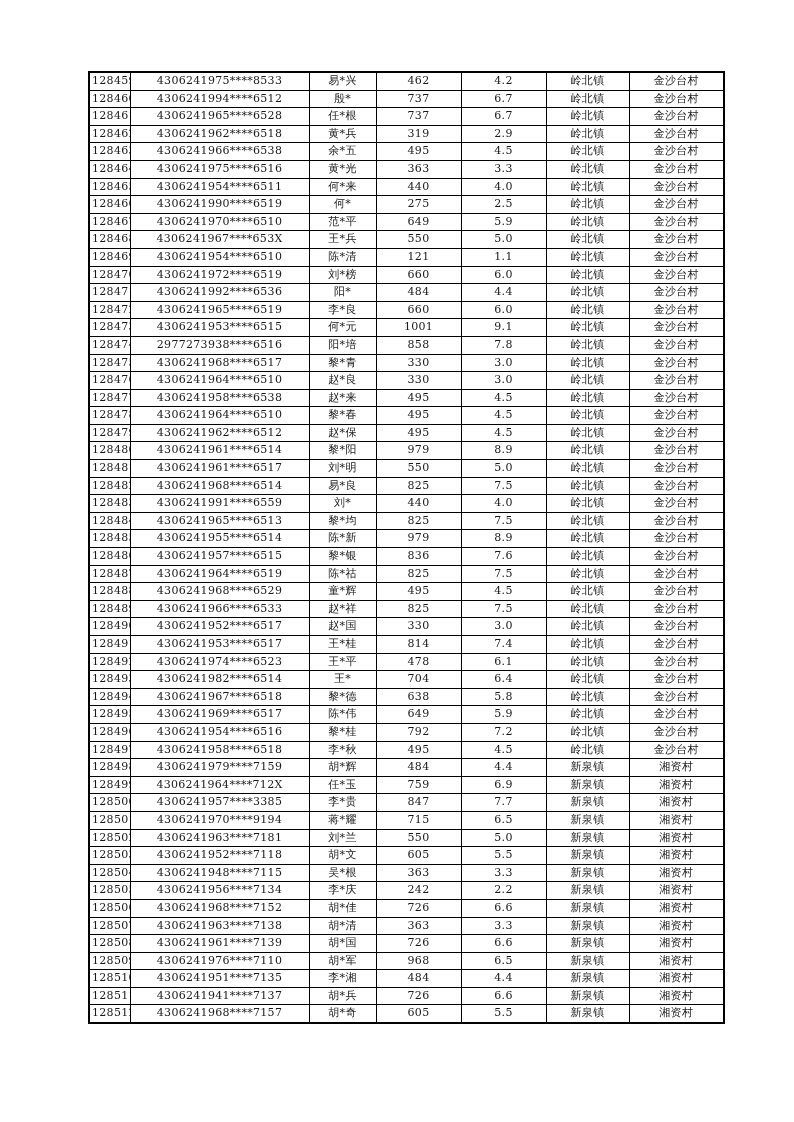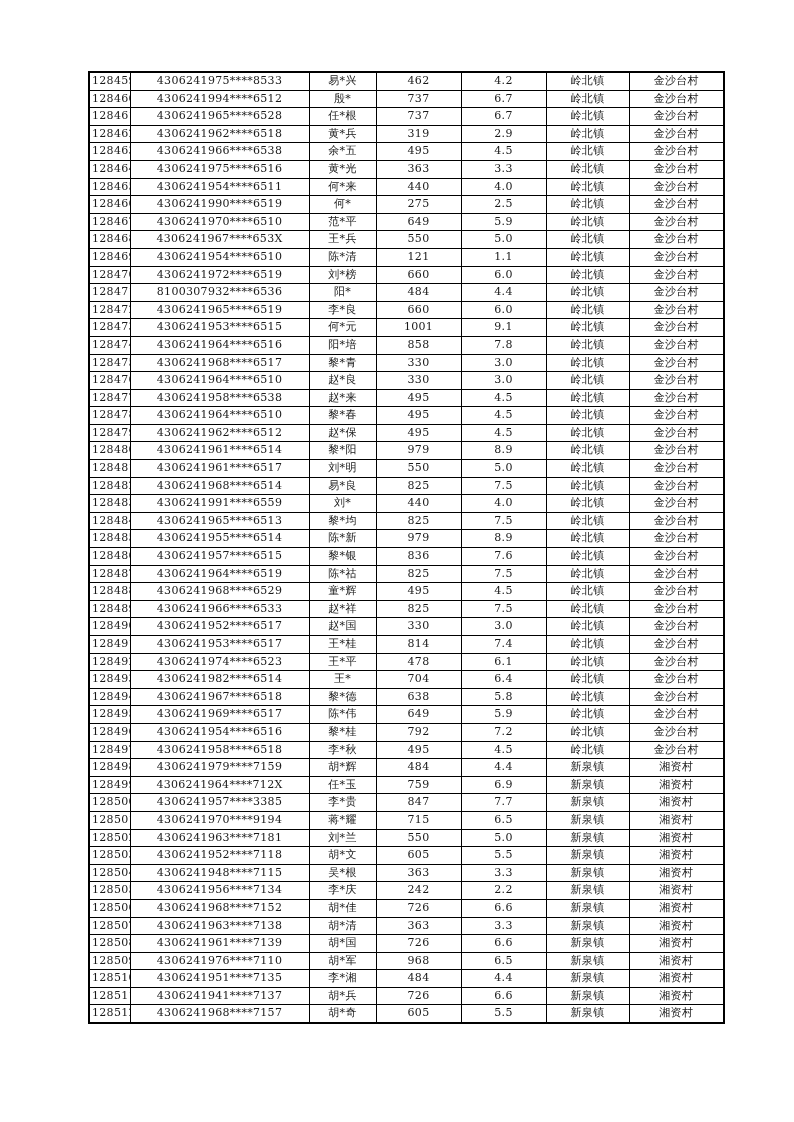--- a/index.html
+++ b/index.html
@@ -159,21 +159,21 @@
           <td>128470</td>
           <td>4306241972****6519</td>
           <td>刘*榜</td>
           <td>660</td>
           <td>6.0</td>
           <td>岭北镇</td>
           <td>金沙台村</td>
         </tr>
         <tr>
           <td>128471</td>
-          <td>8100307932****6536</td>
+          <td>4306241992****6536</td>
           <td>阳*</td>
           <td>484</td>
           <td>4.4</td>
           <td>岭北镇</td>
           <td>金沙台村</td>
         </tr>
         <tr>
           <td>128472</td>
           <td>4306241965****6519</td>
           <td>李*良</td>
@@ -186,21 +186,21 @@
           <td>128473</td>
           <td>4306241953****6515</td>
           <td>何*元</td>
           <td>1001</td>
           <td>9.1</td>
           <td>岭北镇</td>
           <td>金沙台村</td>
         </tr>
         <tr>
           <td>128474</td>
-          <td>4306241964****6516</td>
+          <td>2977273938****6516</td>
           <td>阳*培</td>
           <td>858</td>
           <td>7.8</td>
           <td>岭北镇</td>
           <td>金沙台村</td>
         </tr>
         <tr>
           <td>128475</td>
           <td>4306241968****6517</td>
           <td>黎*青</td>

